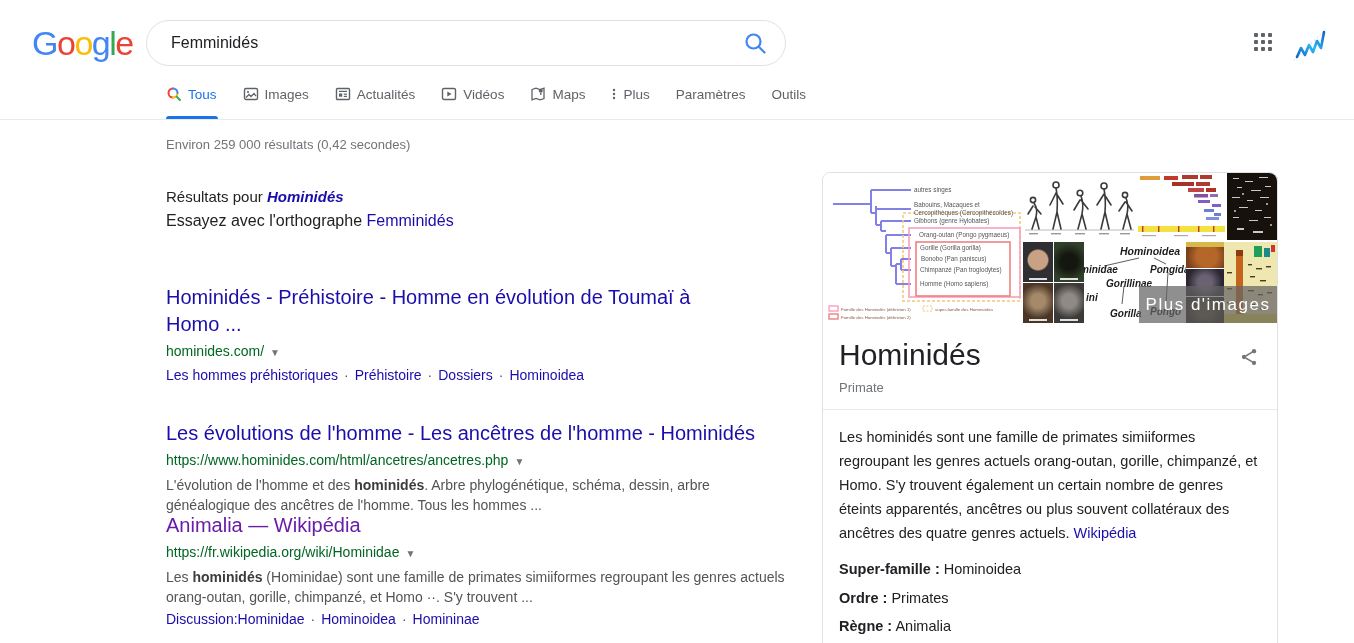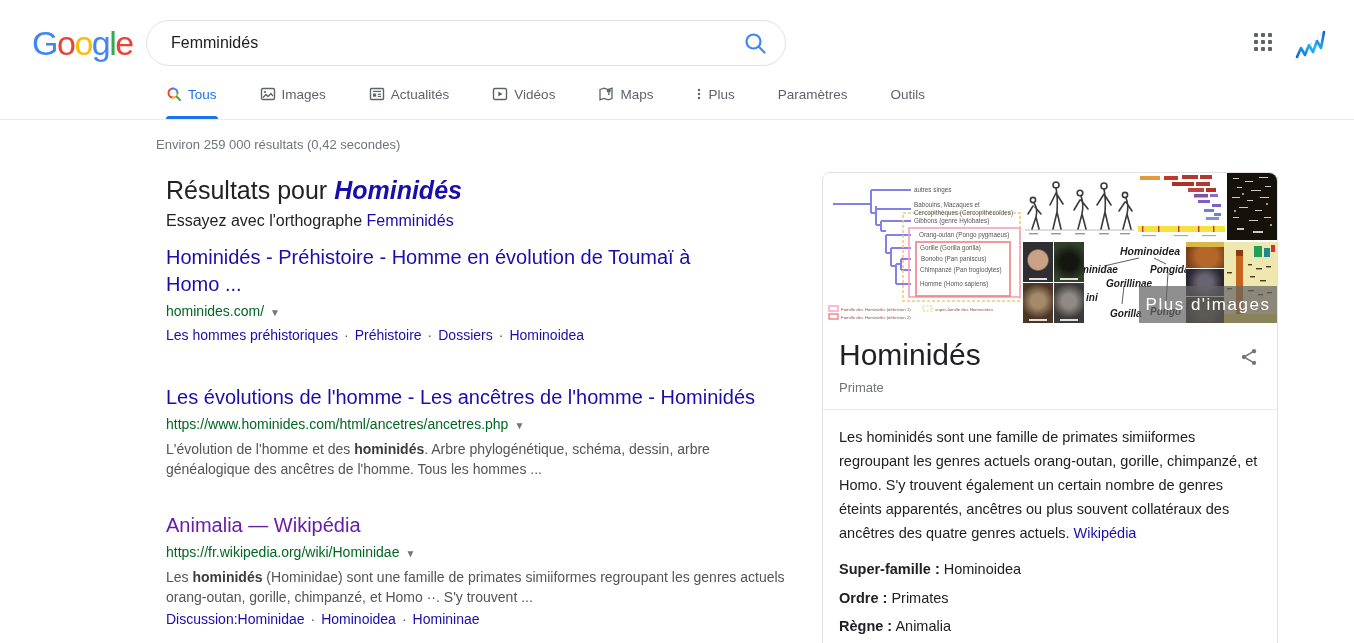--- a/index.html
+++ b/index.html
@@ -17,40 +17,40 @@
     border:none; outline:none; font-size:16px; color:#202124; font-family:inherit; background:transparent; }
   .search-glass { position:absolute; right:17px; top:10px; cursor:pointer; }
 
   .apps-grid { position:absolute; left:1254px; top:33px; width:20px; height:20px;
     display:grid; grid-template-columns:repeat(3,4px); grid-template-rows:repeat(3,4px); gap:3px; cursor:pointer; }
   .apps-grid i { background:#5f6368; border-radius:1px; }
   .doodle { position:absolute; left:1288px; top:22px; cursor:pointer; }
 
   
   .tabsline { position:absolute; left:0; top:119px; width:1354px; border-top:1px solid #ebebeb; }
-  .tabs { position:absolute; left:166px; top:86px; display:flex; align-items:center; gap:43px;
+  .tabs { position:absolute; left:166px; top:86px; display:flex; align-items:center; gap:26px;
     font-size:13.5px; color:#5f6368; }
   .tab { display:flex; align-items:center; gap:6px; cursor:pointer; white-space:nowrap; }
   .tab.active { color:#1a73e8; }
   .tab svg { display:block; }
   .active-underline { position:absolute; left:166px; top:116px; width:52px; height:3px;
     background:#1a73e8; border-radius:3px 3px 0 0; }
 
   
-  .stats { position:absolute; left:156px; top:137px; font-size:13px; color:#70757a; }
+  .stats { position:absolute; left:166px; top:137px; font-size:13px; color:#70757a; }
   .spell { position:absolute; left:166px; top:176px; color:#222; }
-  .spell .line1 { font-size:25px; }
+  .spell .line1 { font-size:15px;margin-top:12px; }
   .spell .line1 b { color:#1a0dab; font-style:italic; }
   .spell .line2 { font-size:16px; margin-top:7px; }
   .spell .line2 a { color:#1a0dab; text-decoration:none; cursor:pointer; }
 
   .result { position:absolute; left:166px; width:620px; }
-  .r1{top:244px}.r2{top:384px}.r3{top:512px}
+  .r1{top:244px}.r2{top:420px}.r3{top:512px}
   .r-title { display:block; font-size:20px; line-height:27px; color:#1a0dab; text-decoration:none; cursor:pointer; font-weight:400; }
-  .r-title.w1 { max-width:578px; }
+  .r-title.w1 { max-width:578px;margin-top:40px; }
   .r-title.visited { color:#681da8; }
   .r-url { font-size:14px; line-height:20px; color:#006621; margin-top:3px; cursor:pointer; }
   .r-url .caret { color:#70757a; font-size:10px; margin-left:6px; }
   .r-snippet { font-size:14px; line-height:20px; color:#545454; margin-top:3px; }
   .r-snippet b { color:#3c3c3c; }
   .r-sitelinks { font-size:14px; line-height:20px; margin-top:2px; }
   .r-sitelinks a { color:#1a0dab; text-decoration:none; cursor:pointer; }
   .r-sitelinks .dot { color:#545454; margin:0 6px; }
 
   

